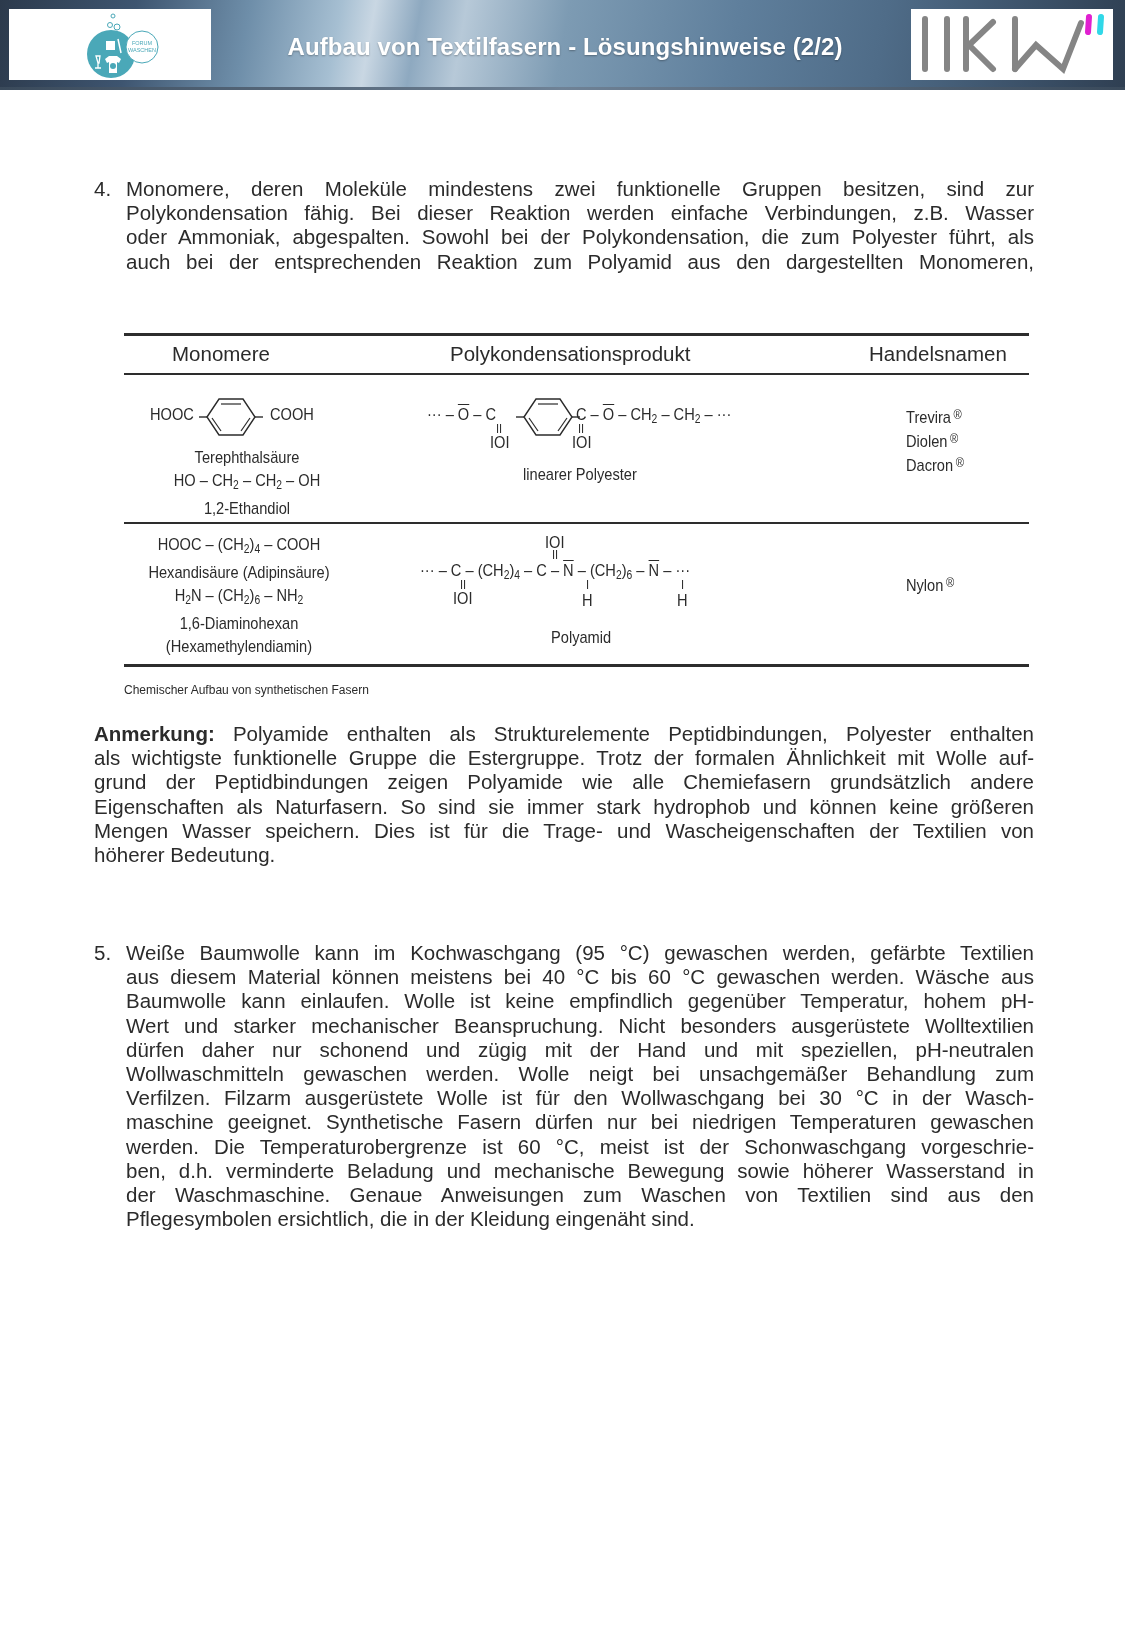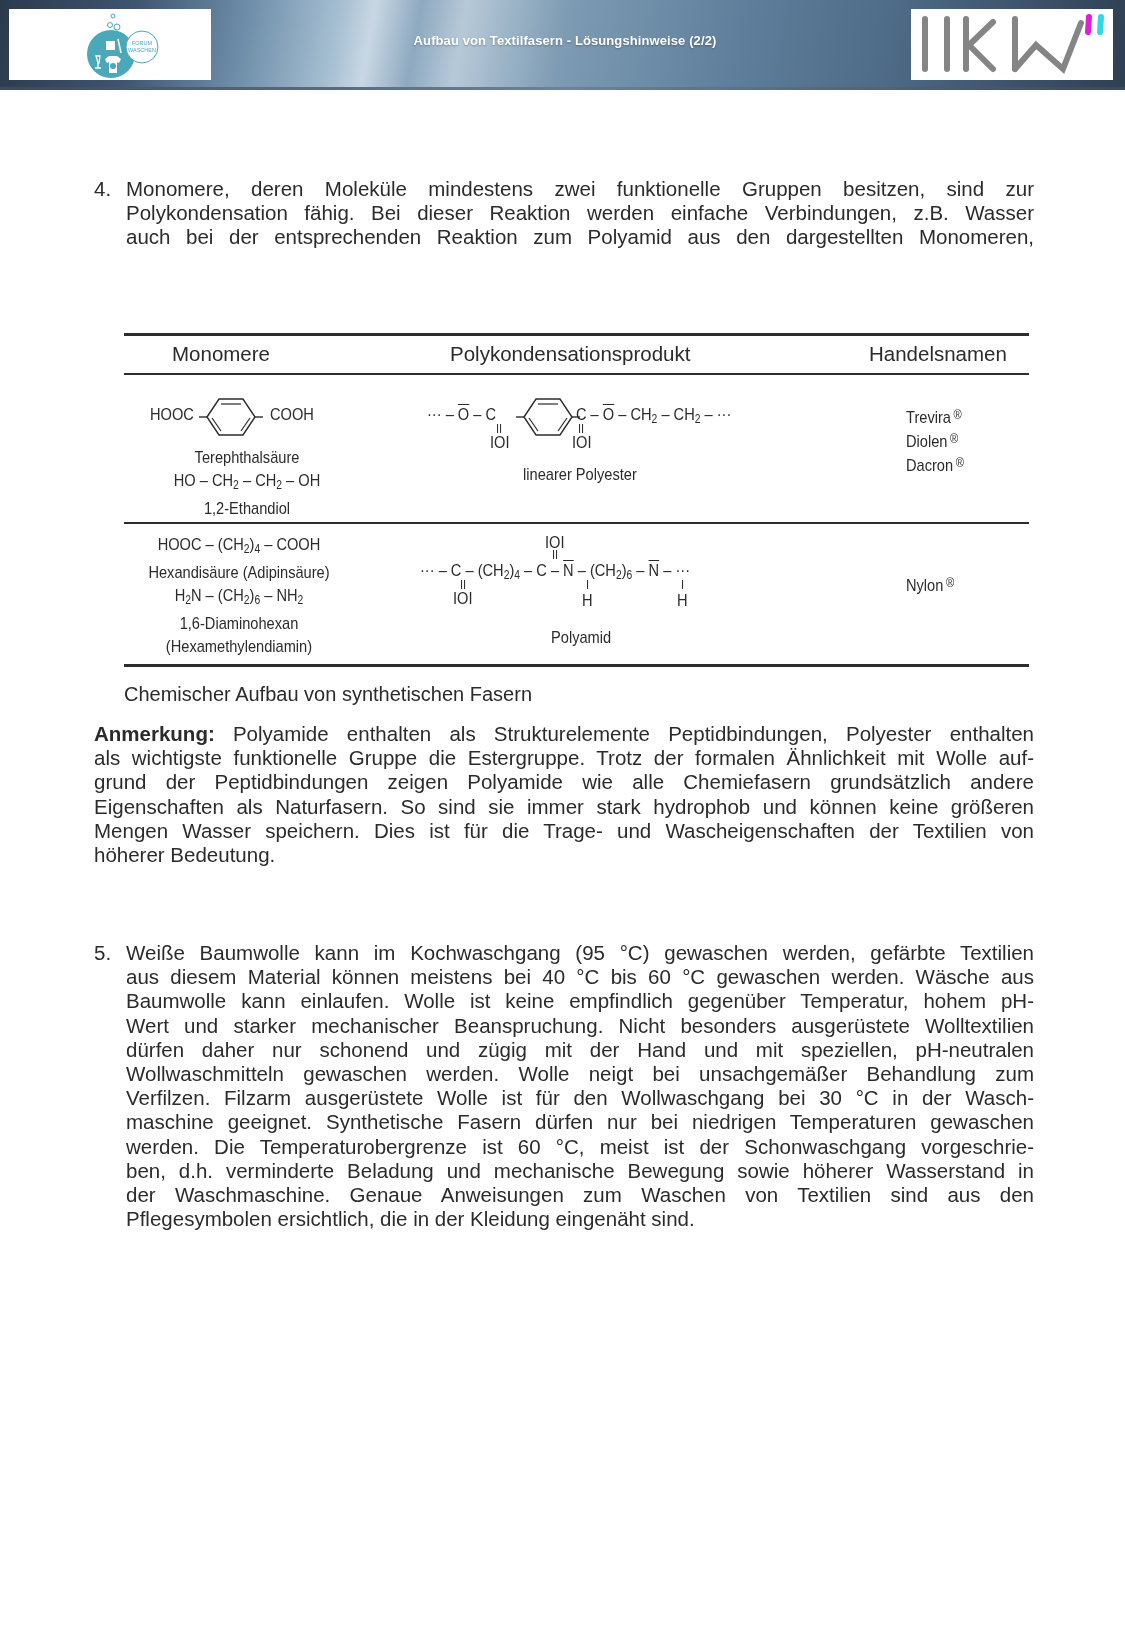--- a/index.html
+++ b/index.html
@@ -15,21 +15,21 @@
     .header::after {
       content: ""; position: absolute; left: 0; right: 0; bottom: -3px; height: 3px;
       background: linear-gradient(90deg, #3a4a5b, #6f8296, #3a4a5b);
     }
     .logo-left {
       position: absolute; left: 9px; top: 9px; width: 202px; height: 71px; background: #ffffff;
     }
     .logo-left svg { position: absolute; left: 70px; top: 2px; }
     .header-title {
       position: absolute; left: 230px; top: 33px; width: 670px; text-align: center;
-      font-size: 13px; font-weight: bold; color: #ffffff; letter-spacing: 0.1px;
+      font-size: 24px; font-weight: bold; color: #ffffff; letter-spacing: 0.1px;
       text-shadow: 0 1px 2px rgba(0,0,0,0.3);
     }
     .logo-right {
       position: absolute; left: 911px; top: 9px; width: 202px; height: 71px; background: #ffffff;
     }
     .logo-right svg { position: absolute; left: 0; top: 0; }
 
     
     .para {
       position: absolute; left: 94px; width: 940px;
@@ -56,21 +56,21 @@
     .th { position: absolute; top: 9px; font-size: 20.5px; color: #2b2b2b; }
     .th.c1 { left: 48px; text-align: center; }
     .th.c2 { left: 326px; }
     .th.c3 { left: 745px; }
 
     .chem { font-family: "Liberation Sans Narrow", "Liberation Sans", sans-serif; font-size: 17px; color: #2b2b2b; position: absolute; white-space: nowrap; transform: scaleX(0.86); transform-origin: left top; }
     .chem sub { font-size: 12px; vertical-align: -3px; }
     .center-col { position: absolute; text-align: center; }
     .center-col .chem { position: static; display: block; transform: scaleX(0.86); transform-origin: center top; line-height: 23px; }
 
-    .caption { position: absolute; left: 124px; top: 683px; font-size: 20px; color: #2b2b2b; }
+    .caption { position: absolute; left: 124px; top: 683px; font-size: 12px; color: #2b2b2b; }
 
     .tm { position: absolute; font-size: 17px; color: #2b2b2b; transform: scaleX(0.86); transform-origin: left top; white-space: nowrap; }
     .tm .r { font-size: 13px; vertical-align: 4px; margin-left: 3px; }
   </style>
 </head>
 <body>
 
 <div class="header">
   <div class="logo-left">
     <svg width="90" height="70" viewBox="0 0 90 70">
@@ -103,20 +103,21 @@
       <line x1="190" y1="8" x2="189" y2="23" stroke="#30d8e8" stroke-width="6" stroke-linecap="round"></line>
     </svg>
   </div>
 </div>
 
 <div class="para num-item" id="item4">
   <div class="num">4.</div>
   <div class="txt">
     <span class="line">Monomere, deren Moleküle mindestens zwei funktionelle Gruppen besitzen, sind zur</span>
     <span class="line">Polykondensation fähig. Bei dieser Reaktion werden einfache Verbindungen, z.B. Wasser</span>
+    <span class="line">oder Ammoniak, abgespalten. Sowohl bei der Polykondensation, die zum Polyester führt, als</span>
     <span class="line">auch bei der entsprechenden Reaktion zum Polyamid aus den dargestellten Monomeren,</span>
   </div>
 </div>
 
 <div class="table-wrap">
   <div class="rule top"></div>
   <div class="th c1">Monomere</div>
   <div class="th c2">Polykondensationsprodukt</div>
   <div class="th c3">Handelsnamen</div>
   <div class="rule mid1"></div>

